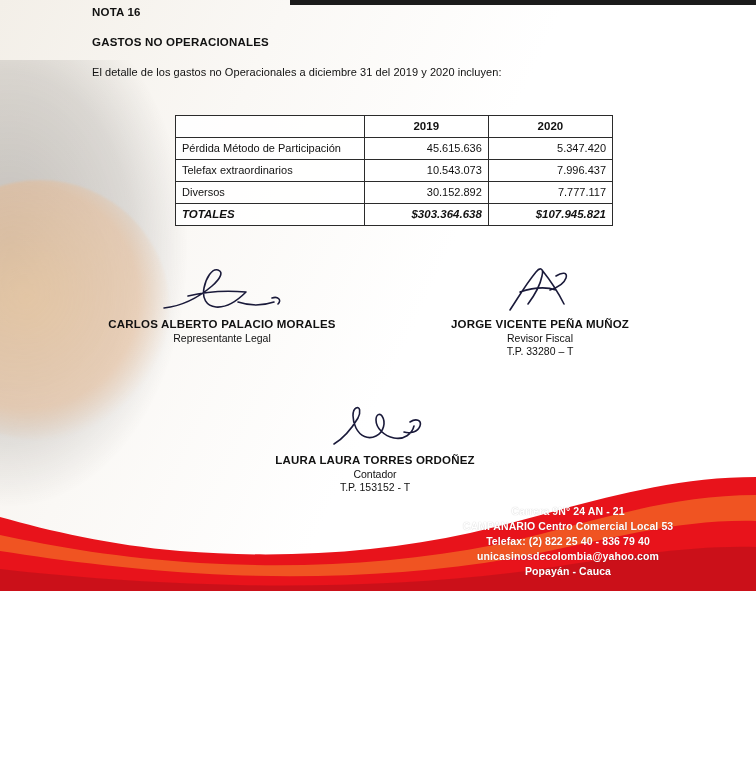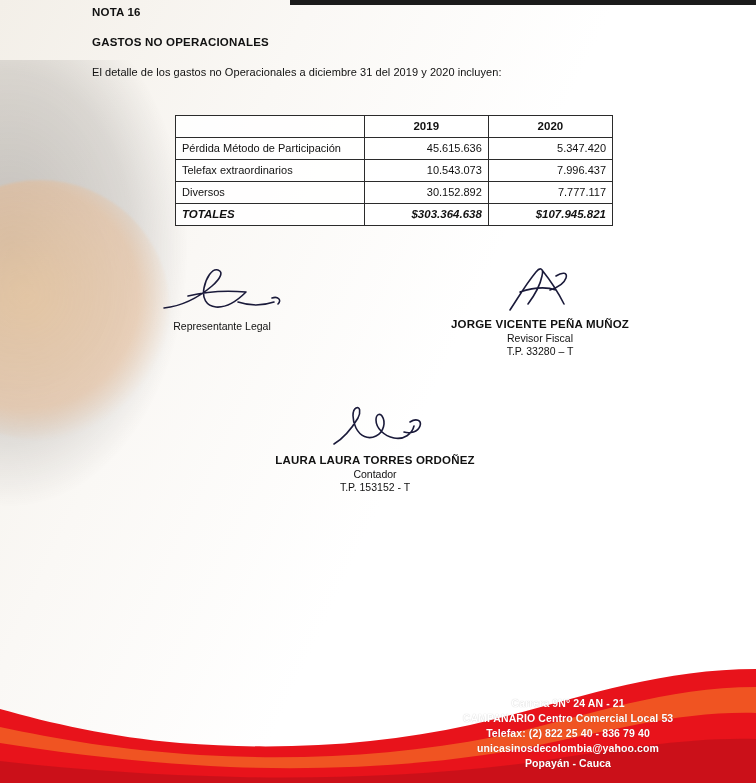--- a/index.html
+++ b/index.html
@@ -10,21 +10,21 @@
     width: 756px;
     height: 783px;
     background: #ffffff;
     font-family: "Liberation Sans", sans-serif;
     color: #111111;
     overflow: hidden;
   }
   .page {
     position: relative;
     width: 756px;
-    height: 783px;
+    height: 591px;
     background: linear-gradient(115deg, #f3efe8 0%, #faf8f5 28%, #ffffff 55%, #ffffff 100%);
     overflow: hidden;
   }
 
   
   .watermark {
     position: absolute;
     left: -110px;
     top: 60px;
     width: 380px;
@@ -233,20 +233,21 @@
         </tbody>
       </table>
     </div>
 
     <div class="sig-block" id="sig-left">
       <div class="sig-mark">
         <svg width="160" height="56" viewBox="0 0 160 56">
           <path d="M22,46 C40,44 56,36 70,24 C78,17 82,10 76,8 C70,6 64,16 62,26 C60,36 64,44 74,45 C86,46 96,38 104,30 M46,34 C62,30 82,28 104,30 M96,40 C108,44 120,44 132,40 M130,36 C136,34 140,38 136,42" fill="none" stroke="#1a1a3a" stroke-width="1.6" stroke-linecap="round"></path>
         </svg>
       </div>
+      <div class="sig-name">CARLOS ALBERTO PALACIO MORALES</div>
       <div class="sig-role">Representante Legal</div>
       <div class="sig-extra"></div>
     </div>
 
     <div class="sig-block" id="sig-right">
       <div class="sig-mark">
         <svg width="140" height="56" viewBox="0 0 140 56">
           <path d="M40,48 C48,36 56,22 66,10 C70,5 74,6 72,14 C70,24 64,34 58,42 M50,30 C62,26 74,24 86,28 M72,8 C80,18 88,30 94,42 M86,14 C92,10 98,10 96,16 C94,22 86,26 80,28" fill="none" stroke="#1a1a3a" stroke-width="1.6" stroke-linecap="round"></path>
         </svg>
       </div>

